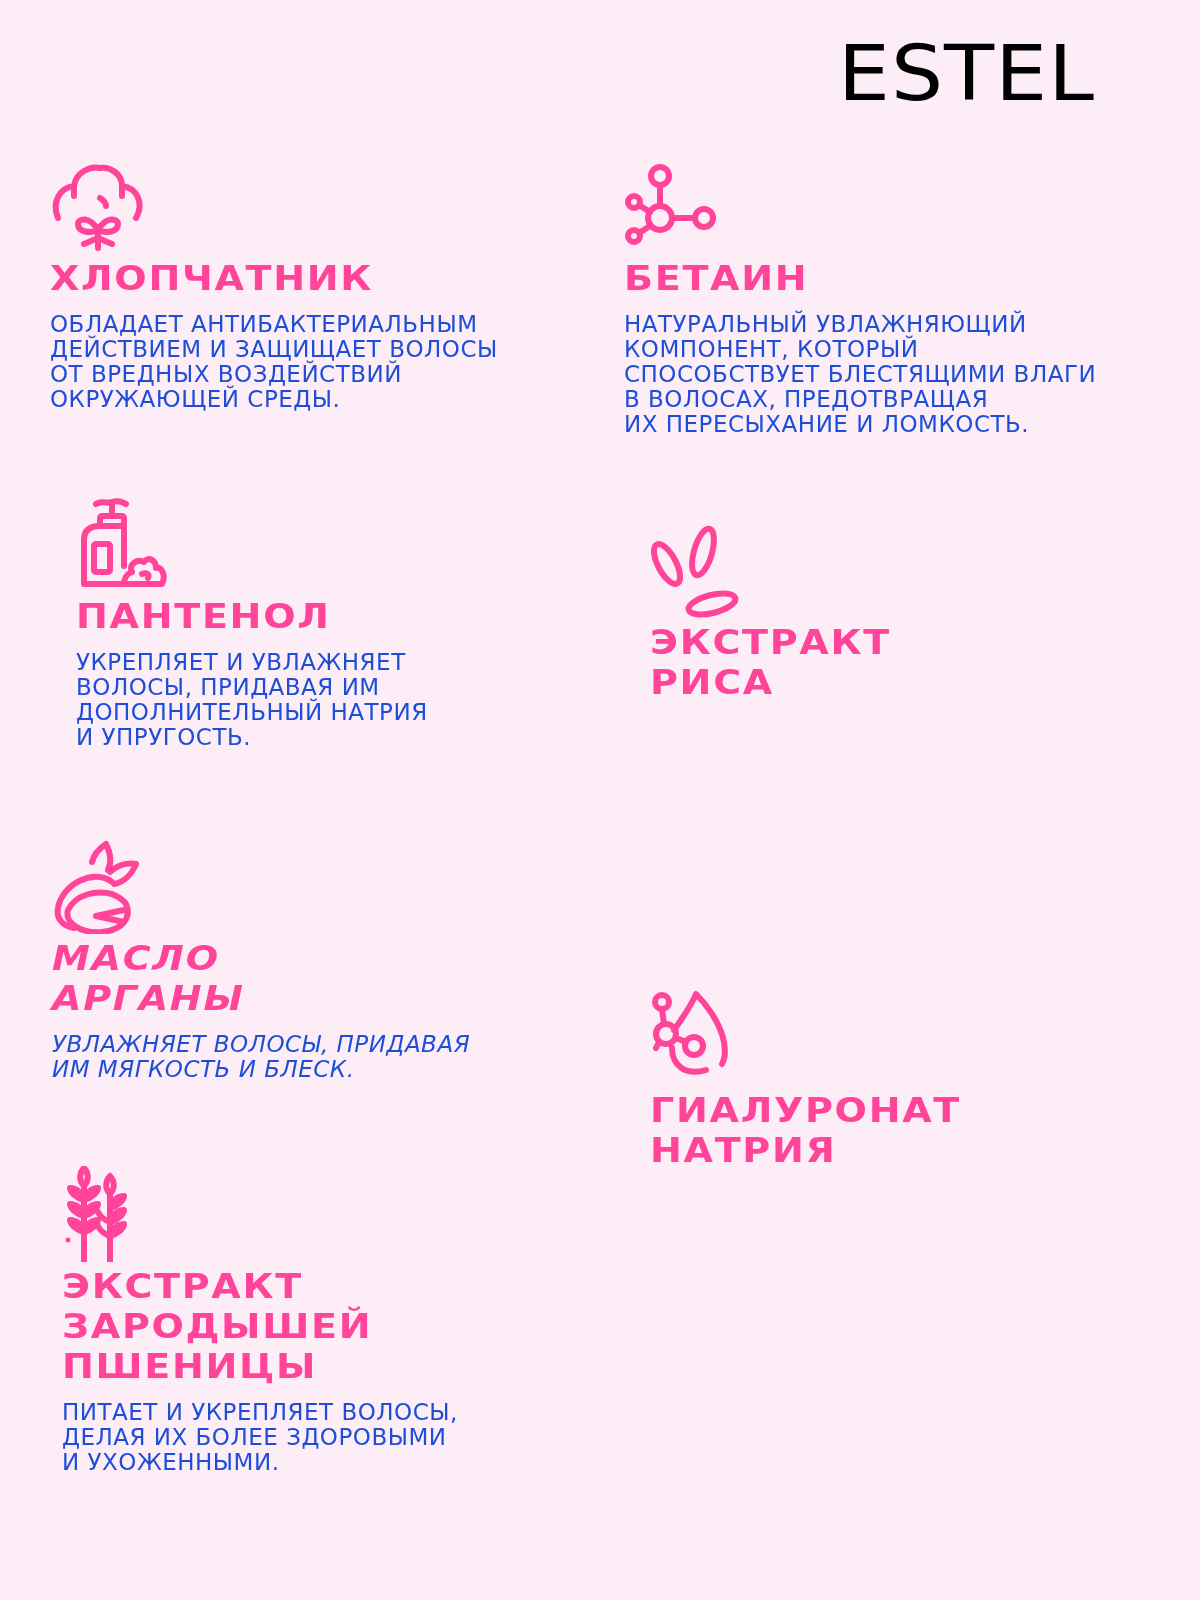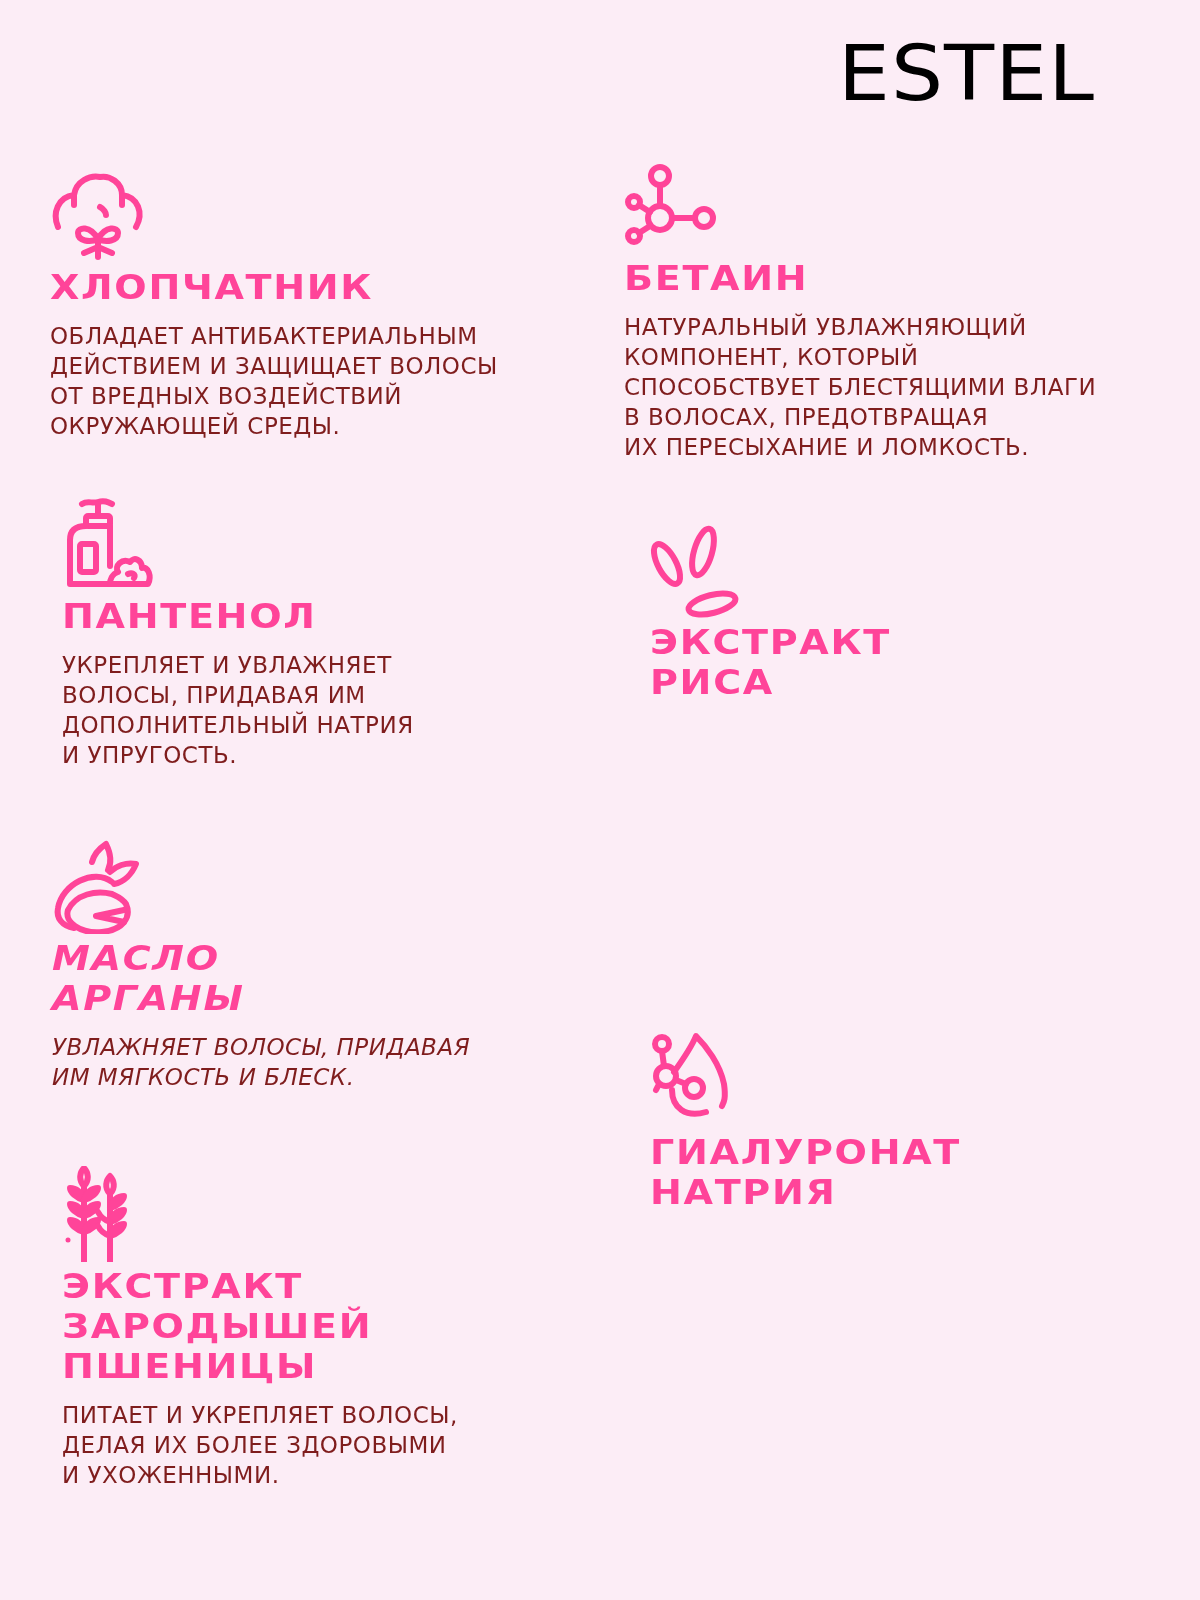--- a/index.html
+++ b/index.html
@@ -23,32 +23,32 @@
   .title {
     font-family: "DejaVu Sans", "Liberation Sans", sans-serif;
     font-weight: 700; color: #ff4499;
     font-size: 34px; line-height: 40px; letter-spacing: 1.5px;
     text-transform: uppercase; white-space: pre-line;
     transform: scaleX(1.12); transform-origin: left top;
     margin-top: 4px;
   }
   .desc {
     font-family: "DejaVu Sans", "Liberation Sans", sans-serif;
-    font-weight: 400; color: #7f1d1d;
-    font-size: 23px; line-height: 30px; letter-spacing: 0.5px;
+    font-weight: 400; color: #1d4ed8;
+    font-size: 23px; line-height: 25px; letter-spacing: 0.5px;
     white-space: pre-line; margin-top: 14px;
   }
   svg .s { fill: none; stroke: #ff4499; stroke-width: 6; stroke-linecap: round; stroke-linejoin: round; }
 </style>
 </head>
 <body>
 
 <div class="logo">ESTEL</div>
 
-<div class="item" style="left:50px; top:167px;">
+<div class="item" style="left:50px; top:158px;">
   <span class="icon">
     <svg viewBox="0 0 96 96">
       <path class="s" d="M8 60 C2 46 8 30 24 28 C26 14 40 8 50 10 C60 8 72 16 72 28 C88 30 94 46 86 60"></path>
       <path class="s" d="M24 28 C24 32 24 36 24 38"></path>
       <path class="s" d="M72 28 C72 32 72 36 72 38"></path>
       <path class="s" d="M50 40 C54 42 56 46 56 48"></path>
       <path class="s" d="M48 72 C40 58 28 60 28 66 C28 74 40 76 48 72 Z"></path>
       <path class="s" d="M48 72 C56 58 68 60 68 66 C68 74 56 76 48 72 Z"></path>
       <path class="s" d="M48 72 L48 90"></path>
       <path class="s" d="M34 86 L48 80 L62 86"></path>
@@ -76,21 +76,21 @@
     </svg>
   </span>
   <div class="title">БЕТАИН</div>
   <div class="desc">НАТУРАЛЬНЫЙ УВЛАЖНЯЮЩИЙ
 КОМПОНЕНТ, КОТОРЫЙ
 СПОСОБСТВУЕТ БЛЕСТЯЩИМИ ВЛАГИ
 В ВОЛОСАХ, ПРЕДОТВРАЩАЯ
 ИХ ПЕРЕСЫХАНИЕ И ЛОМКОСТЬ.</div>
 </div>
 
-<div class="item" style="left:62px; top:496px;">
+<div class="item" style="left:76px; top:496px;">
   <span class="icon">
     <svg viewBox="0 0 96 96">
       <path class="s" d="M20 8 C26 4 30 8 36 6 C42 4 46 6 50 8"></path>
       <path class="s" d="M36 8 L36 20"></path>
       <rect class="s" x="24" y="20" width="24" height="10" rx="2"></rect>
       <path class="s" d="M48 30 L48 70 M24 30 C12 30 8 36 8 44 L8 88 L48 88"></path>
       <rect class="s" x="18" y="48" width="16" height="28" rx="2"></rect>
       <path class="s" d="M48 88 L86 88 C90 80 86 70 80 72 C80 64 72 60 68 66 C60 62 52 70 56 76 C50 78 48 84 48 88"></path>
       <path class="s" d="M66 78 C70 76 74 78 72 82"></path>
     </svg>
@@ -123,21 +123,21 @@
       <path class="s" d="M60 56 C44 52 24 56 16 72 C12 84 28 96 50 94 C70 92 80 80 74 66 C70 60 64 58 60 56 Z"></path>
       <path class="s" d="M44 78 L72 72 M44 78 L72 84"></path>
     </svg>
   </span>
   <div class="title">МАСЛО
 АРГАНЫ</div>
   <div class="desc">УВЛАЖНЯЕТ ВОЛОСЫ, ПРИДАВАЯ
 ИМ МЯГКОСТЬ И БЛЕСК.</div>
 </div>
 
-<div class="item" style="left:650px; top:1032px;">
+<div class="item" style="left:650px; top:990px;">
   <span class="icon">
     <svg viewBox="0 0 96 96">
       <circle class="s" cx="12" cy="12" r="7"></circle>
       <path class="s" d="M12 19 L14 34"></path>
       <circle class="s" cx="16" cy="44" r="10"></circle>
       <path class="s" d="M26 48 L36 52"></path>
       <circle class="s" cx="44" cy="56" r="9"></circle>
       <path class="s" d="M6 58 L8 54"></path>
       <path class="s" d="M24 40 C34 26 42 14 46 4 C56 14 70 32 74 52 C76 66 74 70 72 74"></path>
       <path class="s" d="M22 58 C22 76 36 86 56 80"></path>

